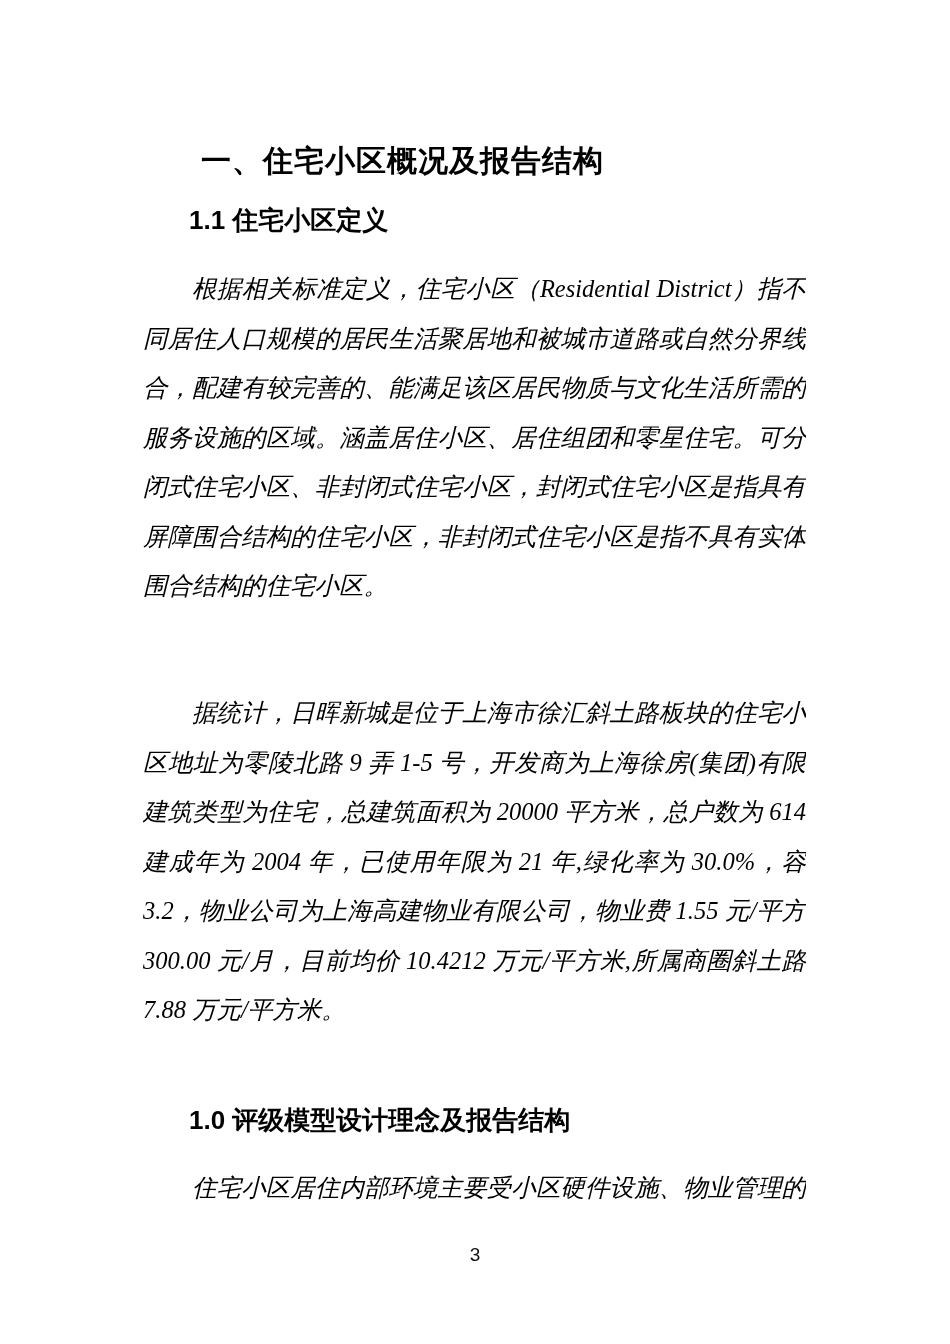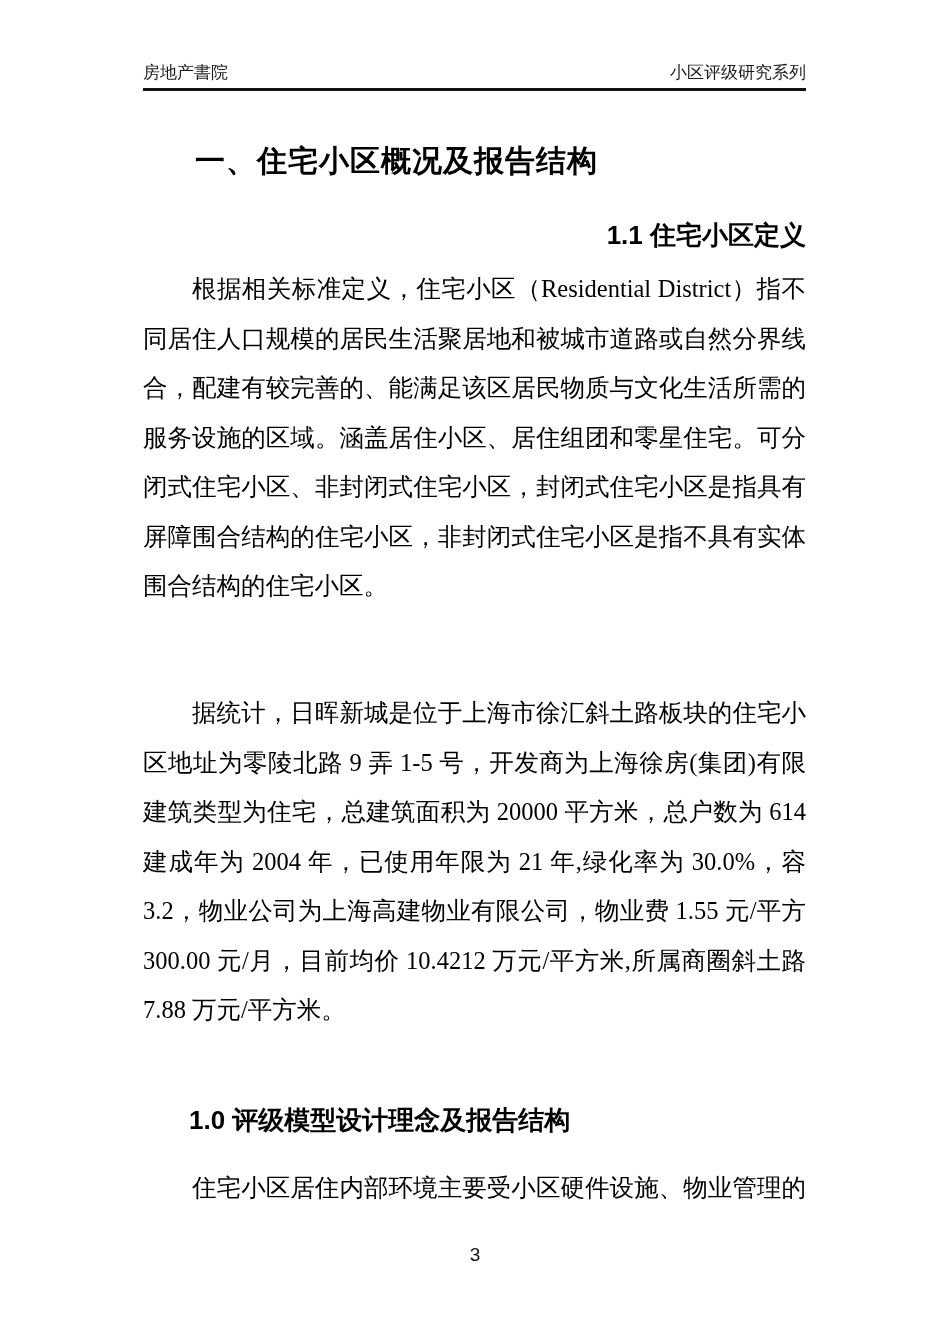--- a/index.html
+++ b/index.html
@@ -28,21 +28,21 @@
     font-family: "Liberation Sans", "DejaVu Sans", sans-serif;
     font-size: 17px;
     line-height: 22px;
     color: #1a1a1a;
     border-bottom: 3px solid #111111;
     padding-bottom: 4px;
   }
   
   .h-main {
     position: absolute;
-    left: 143px;
+    left: 149px;
     width: 663px;
     top: 144px;
     padding-left: 52px;
     box-sizing: border-box;
     font-family: "Liberation Sans", "DejaVu Sans", sans-serif;
     font-weight: 700;
     font-size: 30px;
     line-height: 34px;
     color: #000000;
     letter-spacing: 1px;
@@ -52,28 +52,29 @@
     left: 143px;
     width: 663px;
     padding-left: 46px;
     box-sizing: border-box;
     font-family: "Liberation Sans", "DejaVu Sans", sans-serif;
     font-weight: 700;
     font-size: 26px;
     line-height: 30px;
     color: #000000;
   }
-  .h-sub.s11 { top: 220px; text-align: right; }
+  .h-sub.s11 { top: 205px; }
   .h-sub.s12 { top: 632px; }
   .h-sub.s13 { top: 1105px; }
   
   .para {
     position: absolute;
     left: 143px;
     width: 663px;
+    font-style: italic;
   }
   .para.p1 { top: 264px; }
   .para.p2 { top: 688px; }
   .para.p3 { top: 1163px; }
   .ln {
     height: 49.5px;
     line-height: 49.5px;
     font-size: 24.5px;
     color: #000000;
     overflow: hidden;
@@ -96,24 +97,20 @@
     line-height: 22px;
     color: #111111;
     font-family: "Liberation Sans", "DejaVu Sans", sans-serif;
   }
 </style>
 </head>
 <body>
 
 <div class="page">
 
-  <div class="header">
-    <span>房地产書院</span>
-    <span>小区评级研究系列</span>
-  </div>
 
   <div class="h-main">一、住宅小区概况及报告结构</div>
 
   <div class="h-sub s11">1.1 住宅小区定义</div>
 
   <div class="para p1">
     <div class="ln ln-first">根据相关标准定义，住宅小区（Residential District）指不</div>
     <div class="ln">同居住人口规模的居民生活聚居地和被城市道路或自然分界线所围</div>
     <div class="ln">合，配建有较完善的、能满足该区居民物质与文化生活所需的公共</div>
     <div class="ln">服务设施的区域。涵盖居住小区、居住组团和零星住宅。可分为封</div>

